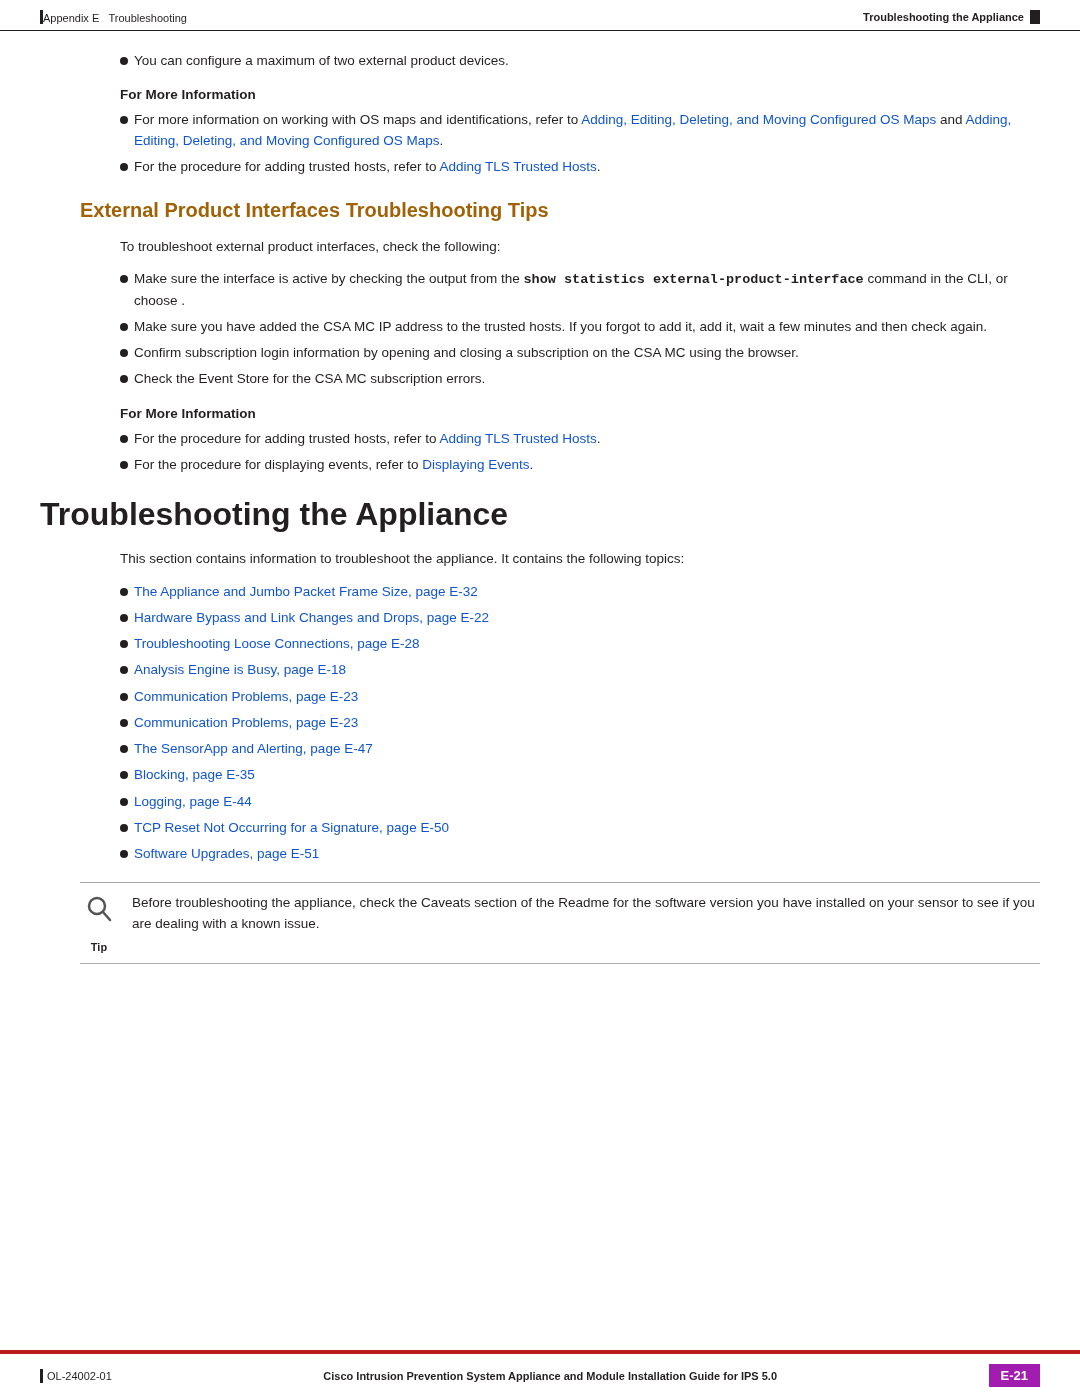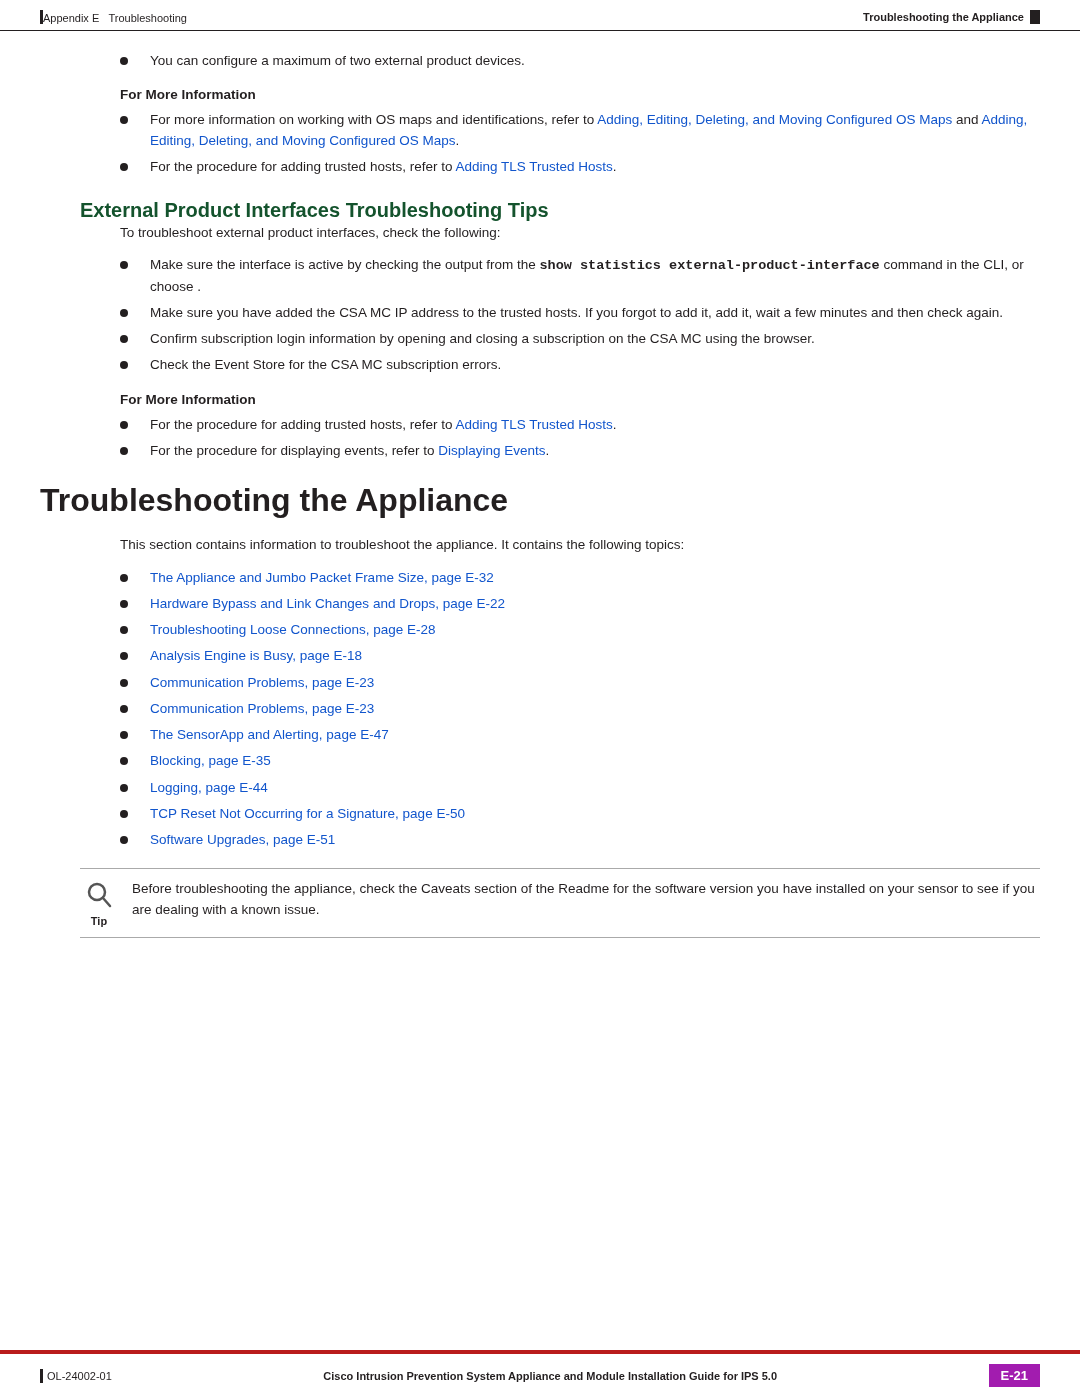--- a/index.html
+++ b/index.html
@@ -61,21 +61,21 @@
     }
 
     
     .top-bullets {
       margin-left: 80px;
       margin-bottom: 16px;
     }
 
     .bullet-item {
       display: flex;
-      gap: 22px;
+      gap: 6px;
       margin-bottom: 6px;
       font-size: 13.5px;
       line-height: 1.5;
     }
     .bullet-dot {
       min-width: 8px;
       margin-top: 6px;
       width: 8px;
       height: 8px;
       background: #231f20;
@@ -93,21 +93,22 @@
       margin-bottom: 8px;
     }
     .for-more-bullets {
       margin-left: 0;
     }
 
     
     .section-title {
       font-size: 20px;
       font-weight: bold;
-      color: #14532d;
+      color: #a16207;
+      margin-bottom: 14px;
       margin-left: 40px;
       line-height: 1.3;
     }
 
     .section-intro {
       margin-left: 80px;
       margin-bottom: 12px;
       font-size: 13.5px;
       line-height: 1.5;
     }
@@ -146,21 +147,21 @@
       padding-top: 2px;
     }
     .tip-magnifier {
       font-size: 22px;
       color: #444;
       line-height: 1;
     }
     .tip-label {
       font-size: 11px;
       font-weight: bold;
-      margin-top: 2px;
+      margin-top: 14px;
     }
     .tip-text {
       font-size: 13.5px;
       line-height: 1.5;
     }
 
     
     .footer {
       border-top: 4px solid #b91c1c;
       padding: 10px 40px;

